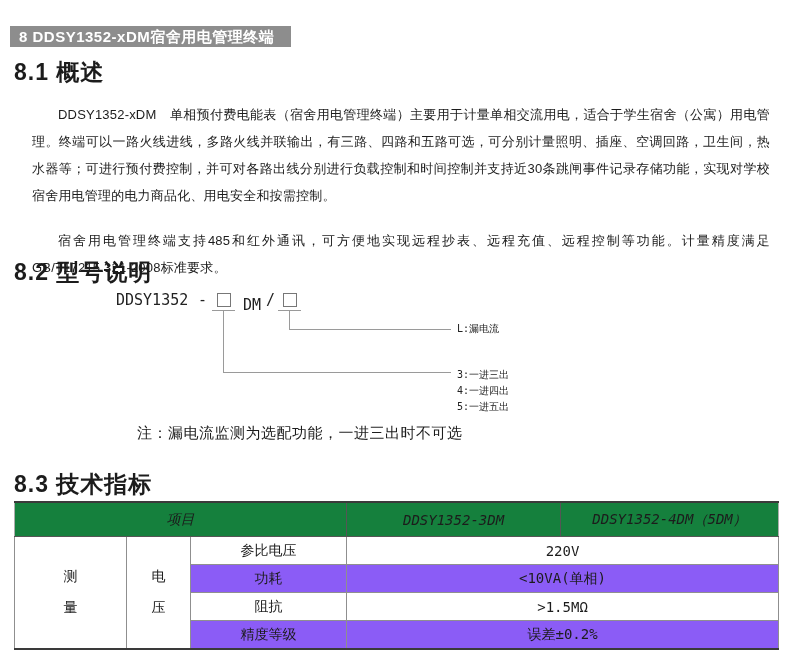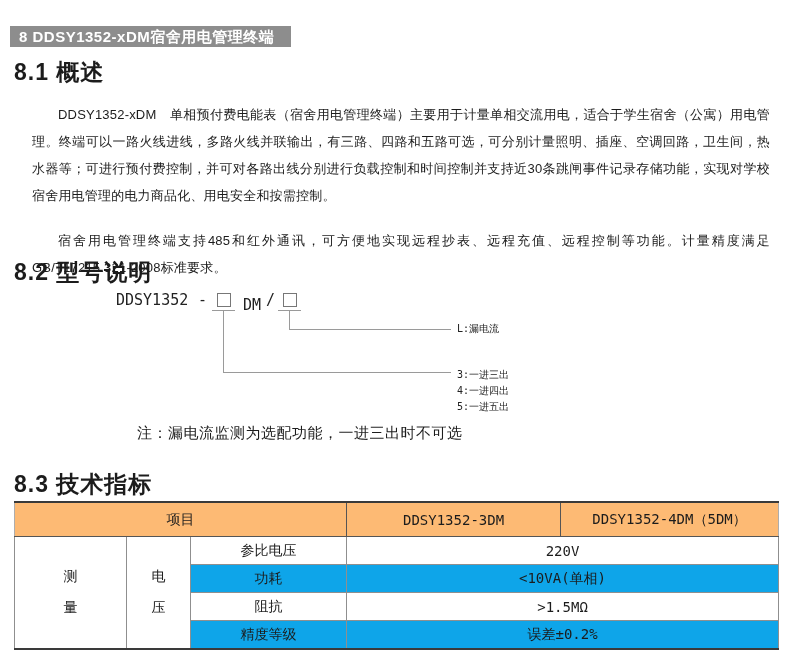--- a/index.html
+++ b/index.html
@@ -28,25 +28,25 @@
   .dlabel{position:absolute;font-size:10px;line-height:16px;color:#222;font-weight:500;}
   .opt{display:block;}
   .note{position:absolute;left:127px;top:424px;font-size:15px;font-weight:normal;letter-spacing:0.5px;margin-left:10px;}
 
   
   .spec{position:absolute;left:14px;top:501px;width:764px;border-collapse:collapse;
     table-layout:fixed;font-size:14px;font-family:"DejaVu Sans Mono","Liberation Sans",monospace;}
   .spec th,.spec td{padding:0;text-align:center;vertical-align:middle;font-weight:normal;}
   .spec{border-top:2px solid #3a3a3a;border-bottom:2px solid #3a3a3a;
     border-left:1px solid #adadad;border-right:1px solid #adadad;}
-  .spec th{background:#fdba74;height:33px;border-bottom:1px solid #555;
-    border-left:1px solid #555;}
+  .spec th{background:#15803d;height:33px;border-bottom:1px solid #555;
+    border-left:1px solid #555;font-style:italic;}
   .spec th:first-child{border-left:none;}
   .spec td{height:27px;border:1px solid #8f8f8f;}
-  .spec td.shade{background:#0ea5e9;}
+  .spec td.shade{background:#8b5cf6;}
   .vgroup{display:flex;flex-direction:column;align-items:center;gap:13px;
     font-family:"Liberation Sans",sans-serif;}
 </style>
 </head>
 <body>
 
 <div class="page">
 
   <div class="sec-bar">
     <span>8 DDSY1352-xDM宿舍用电管理终端</span>

